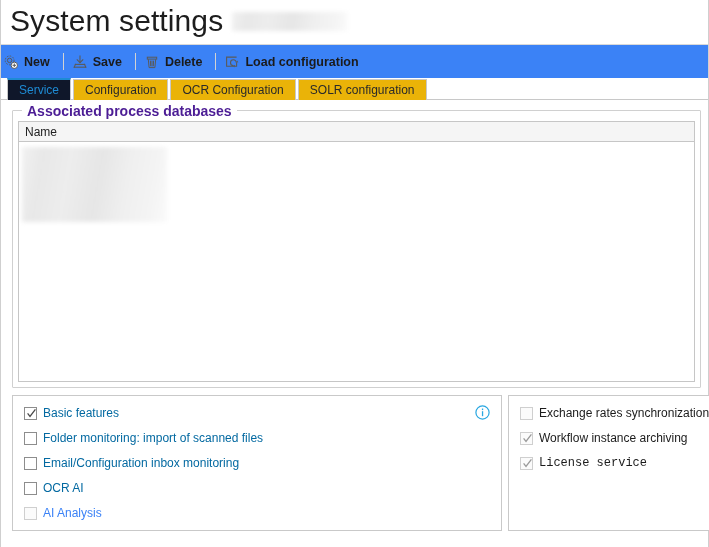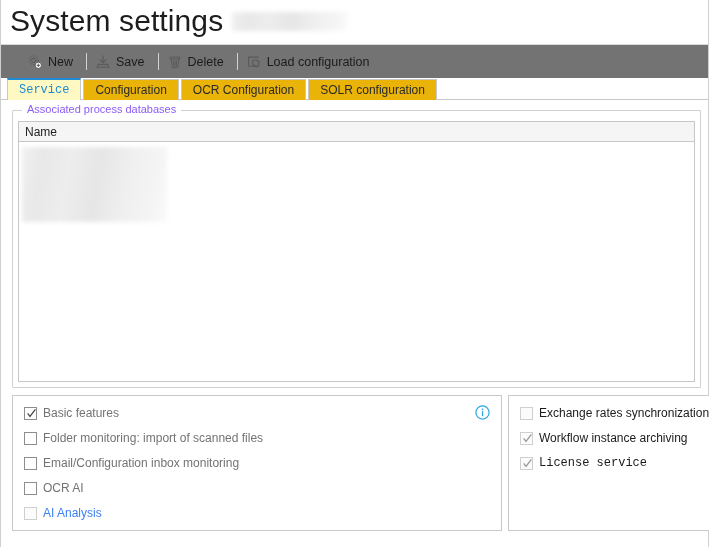--- a/index.html
+++ b/index.html
@@ -60,22 +60,23 @@
     margin-left: 9px;
     margin-top: 6px;
   }
 
   
   .toolbar {
     height: 33px;
     box-sizing: border-box;
     display: flex;
     align-items: center;
-    padding-left: 24px;
-    background: #737373;
+    padding-left: 0;
+    background: #3b82f6;
+    font-weight: bold;
   }
   .tb-item {
     display: flex;
     align-items: center;
     height: 24px;
     padding: 0 7px 0 2px;
     cursor: default;
     color: #1b1b1b;
     font-size: 12.5px;
     white-space: nowrap;
@@ -121,27 +122,26 @@
     font-size: 12px;
     color: #2a2a2a;
     background: #eab308;
     border: 1px solid #c8c8c8;
     border-bottom: none;
     margin-right: 2px;
     white-space: nowrap;
     z-index: 1;
   }
   .tab.active {
-    background: #fef9c3;
+    background: #0f172a;
     color: #1e8bd4;
     border-color: #c8c8c8;
     border-top: 2px solid #1e8bd4;
     height: 22px;
     z-index: 3;
-    font-family: Liberation Mono, monospace;
   }
   .tab.active::after {
     content: "";
     position: absolute;
     left: 0; right: 0; bottom: -1px;
     height: 1px;
     background: #ffffff;
   }
 
   
@@ -156,23 +156,23 @@
     border-radius: 1px;
     padding: 10px 5px 5px 5px;
     box-sizing: border-box;
   }
   .groupbox > .gb-title {
     position: absolute;
     top: -8px;
     left: 9px;
     background: #ffffff;
     padding: 0 5px;
-    font-size: 11px;
-    font-weight: normal;
-    color: #8b5cf6;
+    font-size: 14px;
+    font-weight: bold;
+    color: #4c1d95;
     white-space: nowrap;
   }
 
   
   .grid {
     border: 1px solid #c6c6c6;
     background: #eab308;
     height: 261px;
     box-sizing: border-box;
     overflow: hidden;
@@ -244,21 +244,21 @@
   .cbox .tick {
     position: absolute;
     left: 1px;
     top: 0px;
     width: 11px;
     height: 11px;
     display: block;
   }
   .cb-label {
     font-size: 12px;
-    color: #737373;
+    color: #0369a1;
     line-height: 13px;
   }
   .cb-label.dim { color: #3b82f6; }
   .cb-label.gray { color: #1b1b1b; }
 
   .info-icon {
     position: absolute;
     right: 11px;
     top: 9px;
     width: 15px;

